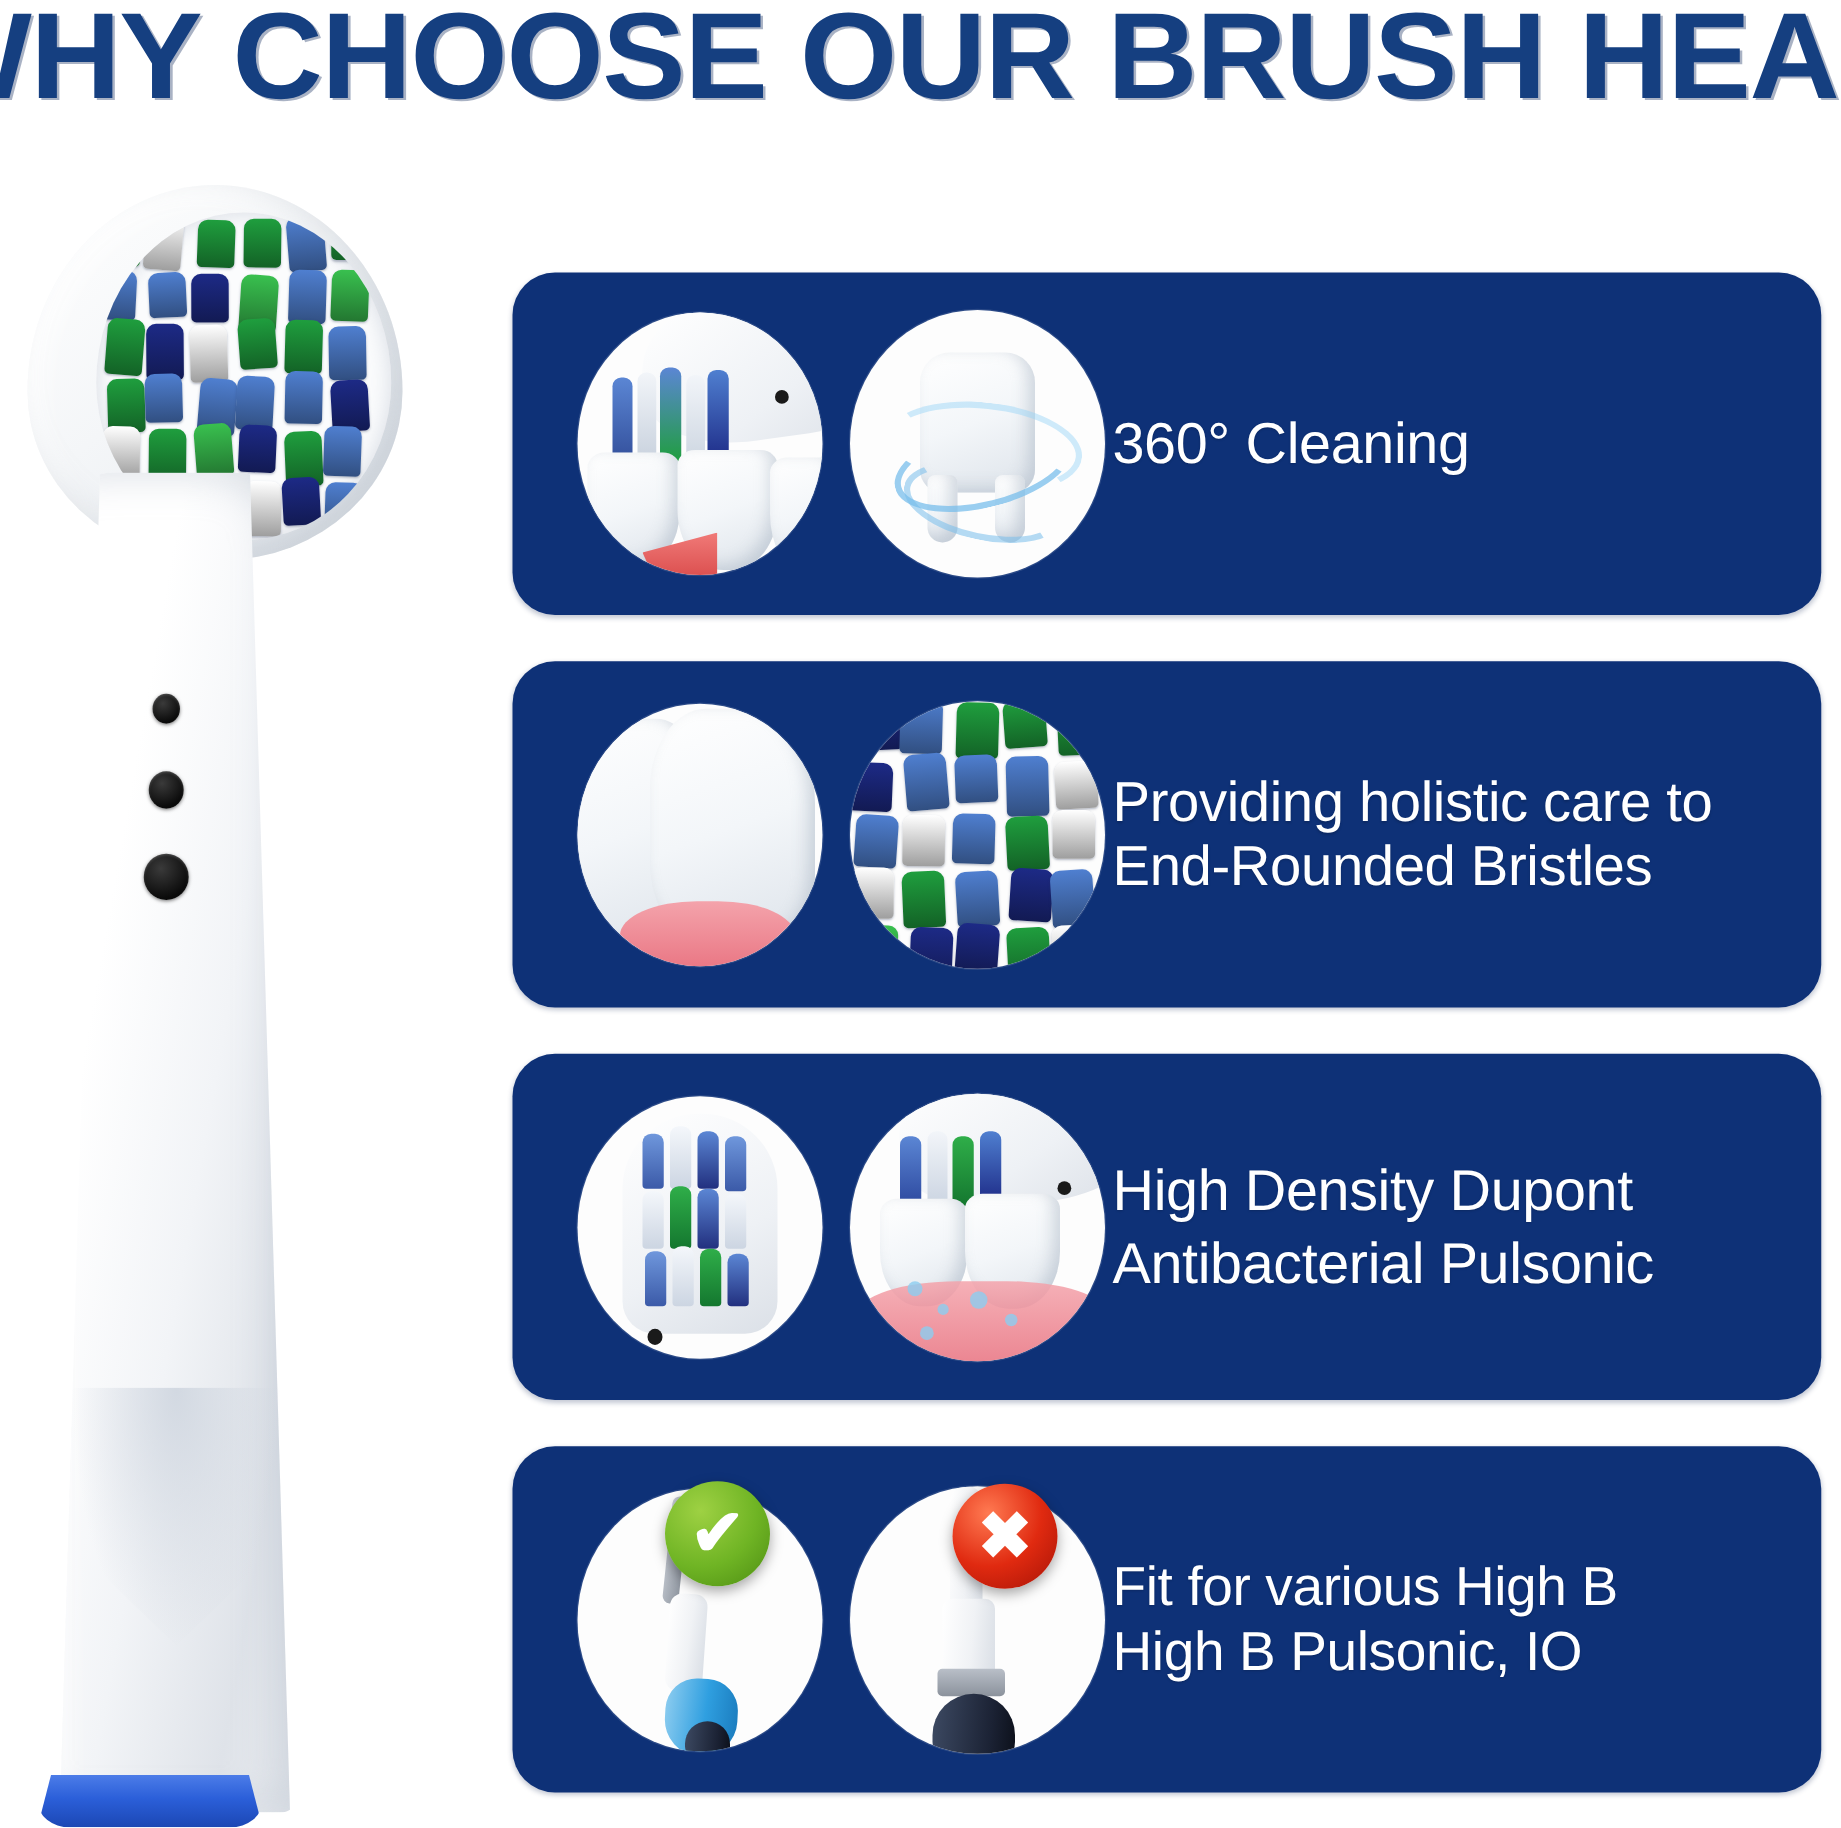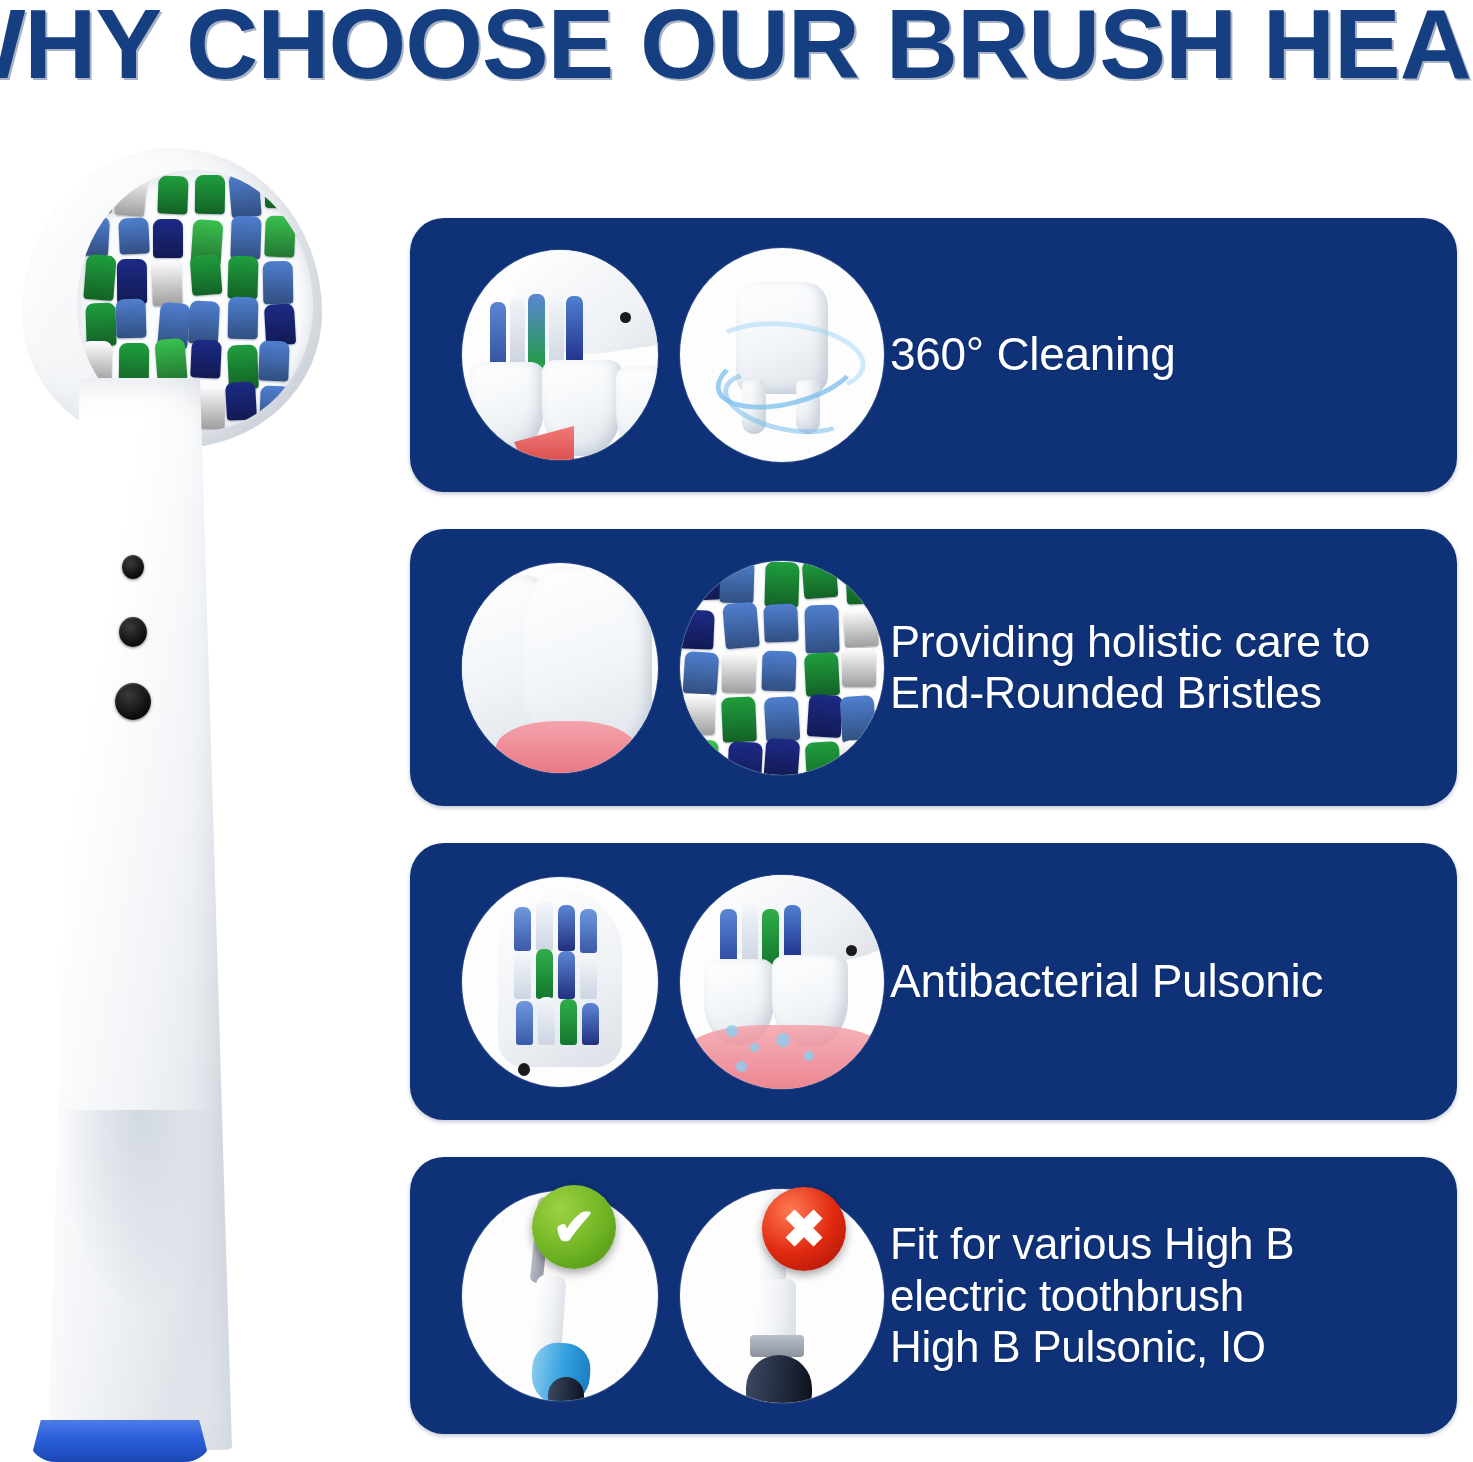--- a/index.html
+++ b/index.html
@@ -310,20 +310,21 @@
         <div class="gum" style="left:6px;top:150px;width:200px;height:66px;border-radius:40% 40% 0 0;opacity:.85;"></div>
         <div class="bubble" style="left:46px;top:150px;width:12px;height:12px;"></div>
         <div class="bubble" style="left:70px;top:168px;width:9px;height:9px;"></div>
         <div class="bubble" style="left:96px;top:158px;width:14px;height:14px;"></div>
         <div class="bubble" style="left:124px;top:176px;width:10px;height:10px;"></div>
         <div class="bubble" style="left:56px;top:186px;width:11px;height:11px;"></div>
       </div>
     </div>
 
     <div class="card-text">
+      <span class="ln">High Density Dupont</span>
       <span class="ln">Antibacterial Pulsonic</span>
     </div>
   </div>
 
   <div class="card card-4">
     <div class="media">
 
       <div class="photo p-a">
         <div class="wand" style="left:72px;top:6px;width:13px;height:86px;border-radius:6px;transform:rotate(6deg);background:linear-gradient(95deg,#c9ced6,#8e959f);"></div>
         <div class="wand" style="left:72px;top:84px;width:30px;height:78px;border-radius:10px;transform:rotate(4deg);"></div>
@@ -336,18 +337,17 @@
         <div class="wand" style="left:80px;top:0px;width:26px;height:96px;border-radius:12px 12px 4px 4px;"></div>
         <div class="wand" style="left:74px;top:90px;width:42px;height:72px;border-radius:8px;"></div>
         <div class="wand" style="left:70px;top:146px;width:54px;height:22px;background:linear-gradient(180deg,#b9bfc8,#8b929c);border-radius:4px;"></div>
         <div class="wand-dark" style="left:66px;top:166px;width:66px;height:58px;border-radius:34px 34px 20px 20px;"></div>
       </div>
       <div class="badge badge-no" style="left:352px;top:30px;">✖</div>
     </div>
 
     <div class="card-text">
       <span class="ln">Fit for various High B</span>
-      <span class="ln">electric toothbrush</span>
       <span class="ln">High B Pulsonic, IO</span>
     </div>
   </div>
 
 </div>
 
 </body></html>

